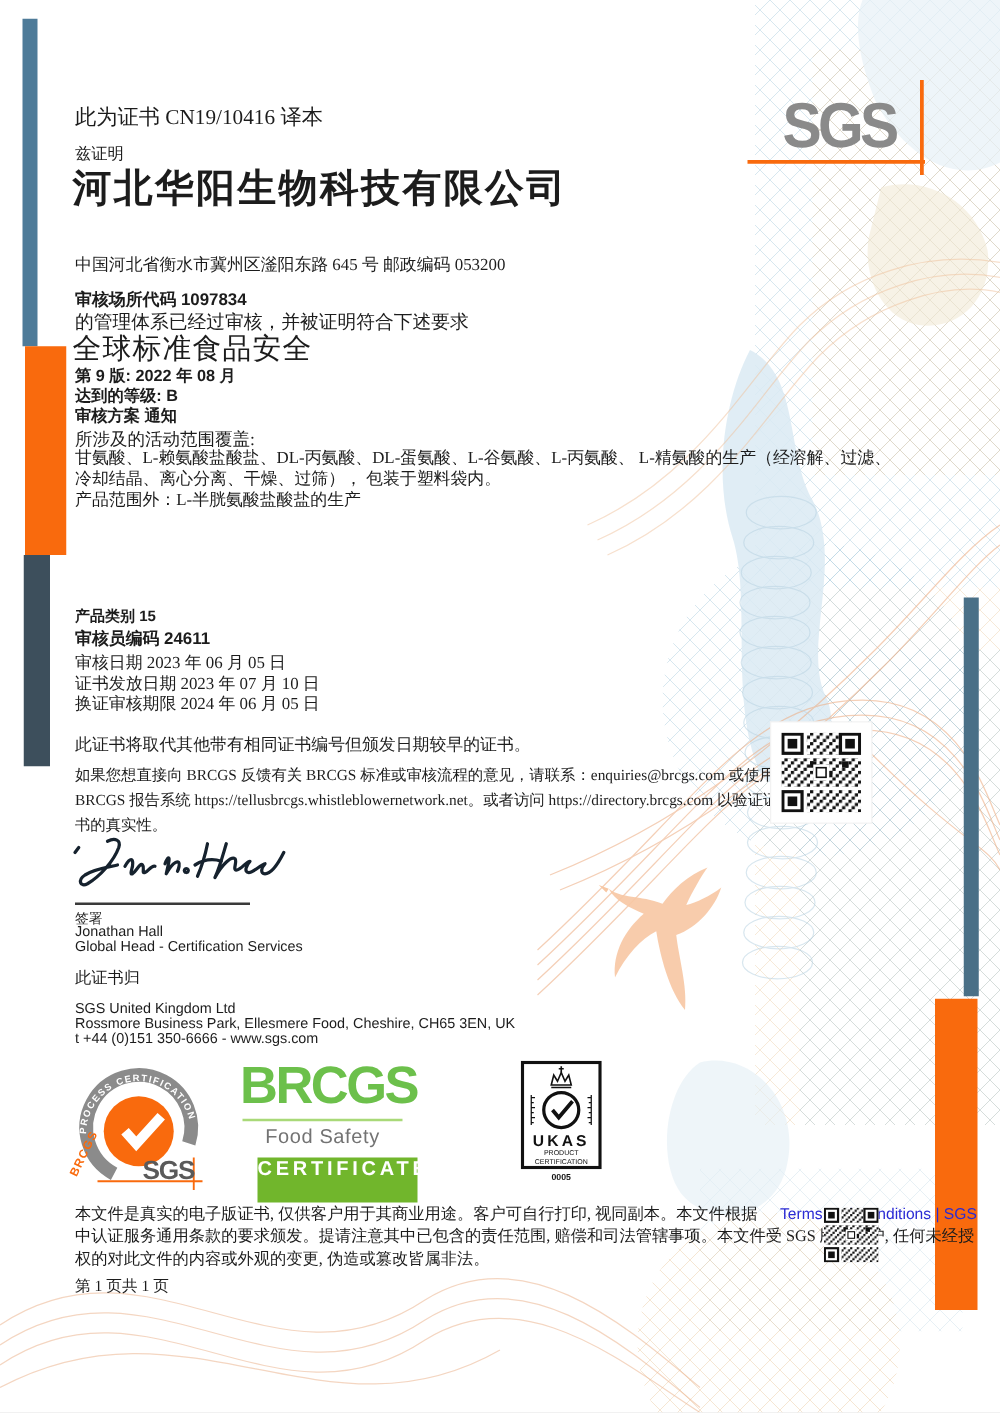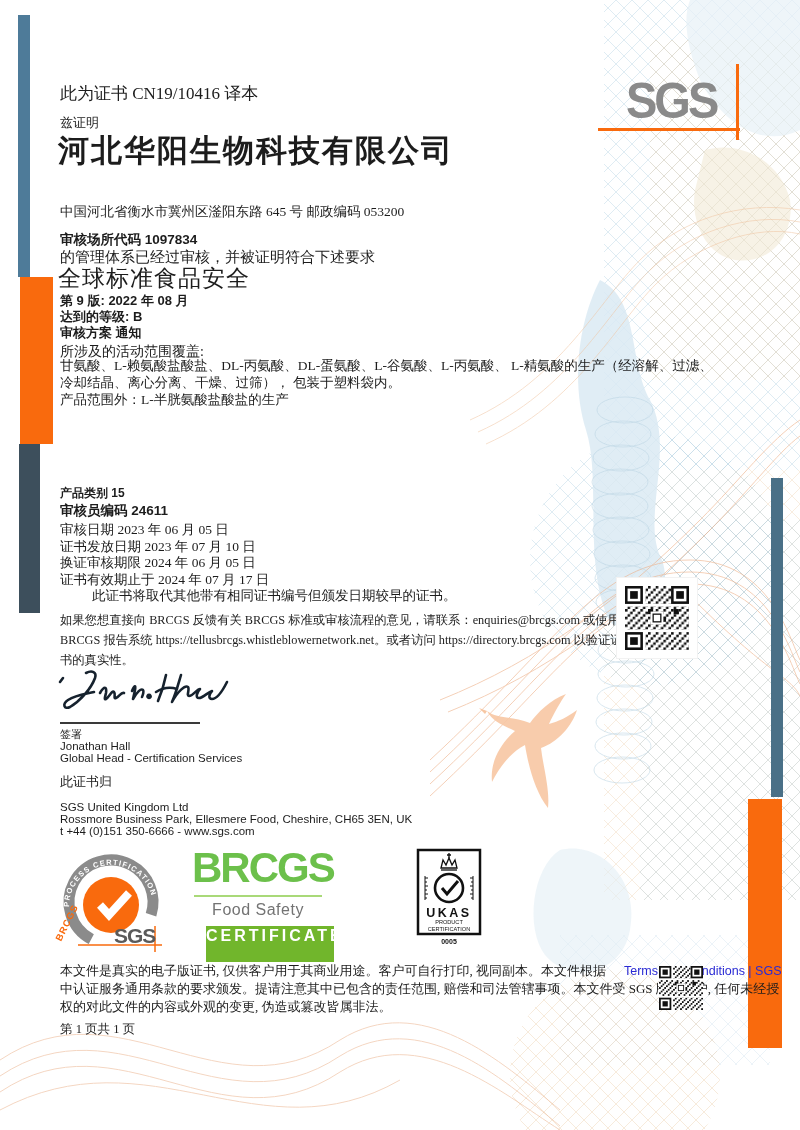--- a/index.html
+++ b/index.html
@@ -31,21 +31,21 @@
   .t-scopehead{left:60px;top:343px;font-size:14px;}
   .t-scope1{left:60px;top:357px;font-size:13.5px;}
   .t-scope2{left:60px;top:374px;font-size:13.5px;}
   .t-scope3{left:60px;top:391px;font-size:13.5px;}
   .t-pcat{left:60px;top:485px;font-size:12px;}
   .t-acode{left:60px;top:502px;font-size:13.5px;}
   .t-d1{left:60px;top:521px;font-size:13.5px;}
   .t-d2{left:60px;top:538px;font-size:13.5px;}
   .t-d3{left:60px;top:554px;font-size:13.5px;}
   .t-d4{left:60px;top:571px;font-size:13.5px;}
-  .t-d5{left:60px;top:587px;font-size:13.5px;margin-left:32px;}
+  .t-d5{left:60px;top:587px;font-size:13.5px;}
   .t-feedback{left:60px;top:610px;width:565px;font-size:12.3px;line-height:20px;}
   .sig-svg{left:56px;top:666px;}
   .sig-line{left:60px;top:722px;width:140px;height:2px;background:#3a3a3a;}
   .t-signlabel{left:60px;top:727px;font-size:11px;}
   .t-signname{left:60px;top:740px;font-size:11.5px;}
   .t-signtitle{left:60px;top:752px;font-size:11.5px;}
   .t-belongs{left:60px;top:773px;font-size:13px;}
   .t-iss1{left:60px;top:801px;font-size:11.5px;}
   .t-iss2{left:60px;top:813px;font-size:11.5px;}
   .t-iss3{left:60px;top:825px;font-size:11.5px;}
@@ -190,21 +190,20 @@
   <div class="abs t-scopehead nowrap cjk">所涉及的活动范围覆盖:</div>
   <div class="abs t-scope1 nowrap cjk">甘氨酸、L-赖氨酸盐酸盐、DL-丙氨酸、DL-蛋氨酸、L-谷氨酸、L-丙氨酸、 L-精氨酸的生产（经溶解、过滤、</div>
   <div class="abs t-scope2 nowrap cjk">冷却结晶、离心分离、干燥、过筛）， 包装于塑料袋内。</div>
   <div class="abs t-scope3 nowrap cjk">产品范围外：L-半胱氨酸盐酸盐的生产</div>
 
   <div class="abs t-pcat nowrap cjkb">产品类别 15</div>
   <div class="abs t-acode nowrap cjkb">审核员编码 24611</div>
   <div class="abs t-d1 nowrap cjk">审核日期 2023 年 06 月 05 日</div>
   <div class="abs t-d2 nowrap cjk">证书发放日期 2023 年 07 月 10 日</div>
   <div class="abs t-d3 nowrap cjk">换证审核期限 2024 年 06 月 05 日</div>
-  <div class="abs t-d4 nowrap cjk">证书有效期止于 2024 年 07 月 17 日</div>
   <div class="abs t-d5 nowrap cjk">此证书将取代其他带有相同证书编号但颁发日期较早的证书。</div>
 
   <div class="abs t-feedback cjk">如果您想直接向 BRCGS 反馈有关 BRCGS 标准或审核流程的意见，请联系：enquiries@brcgs.com 或使用 BRCGS 报告系统 https://tellusbrcgs.whistleblowernetwork.net。或者访问 https://directory.brcgs.com 以验证证书的真实性。</div>
 
   <div class="abs qr-card">
     <svg width="64" height="64">
         <use href="#qr-sym" width="64" height="64"></use>
       </svg>
   </div>
 

